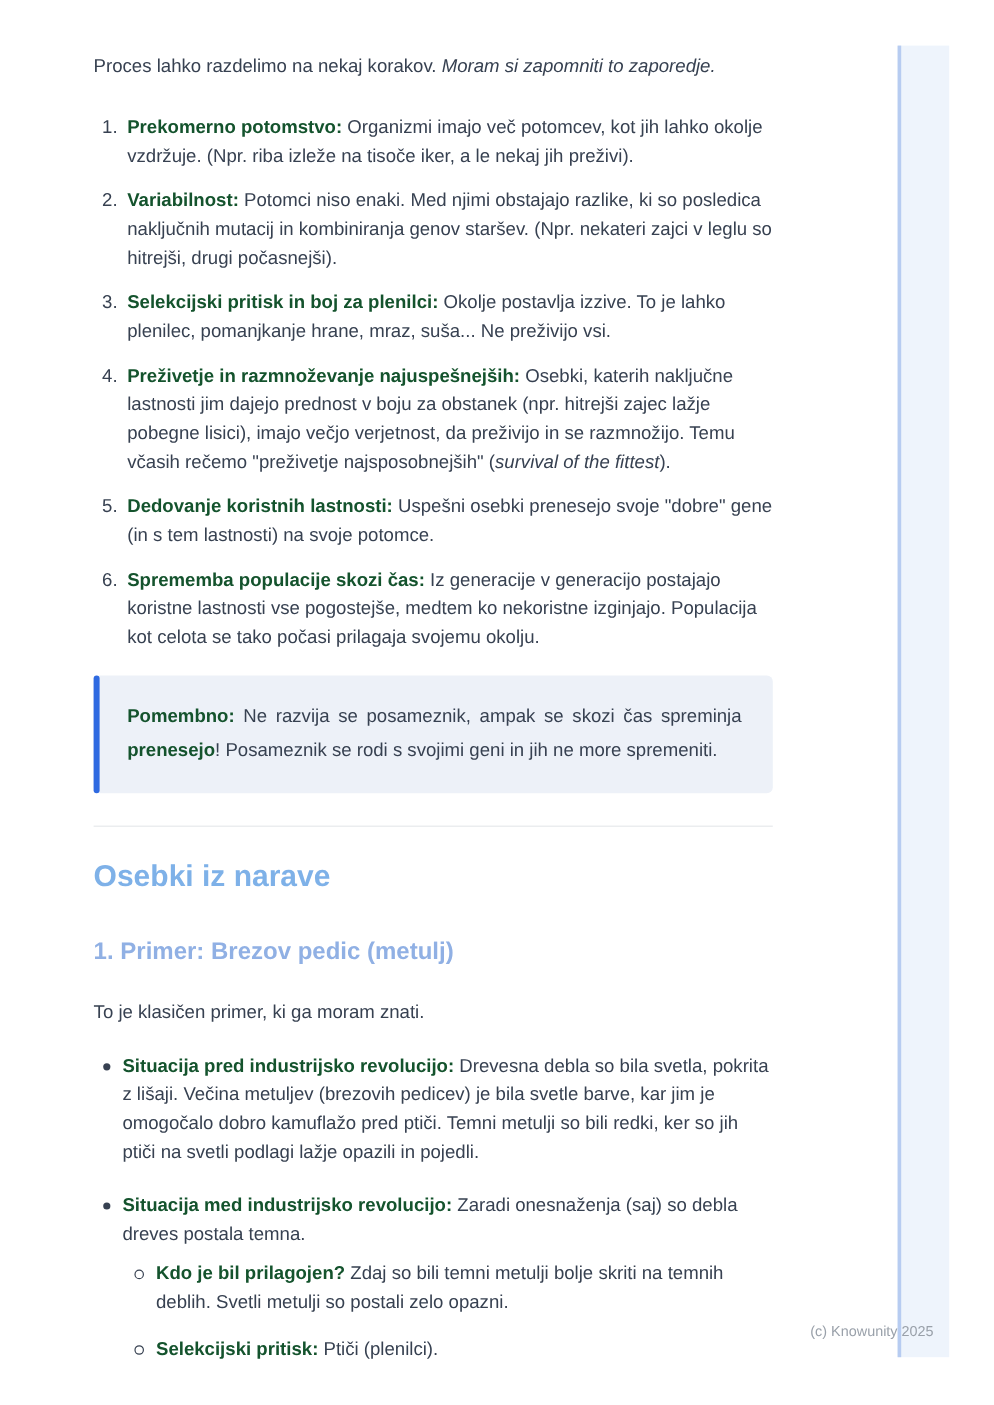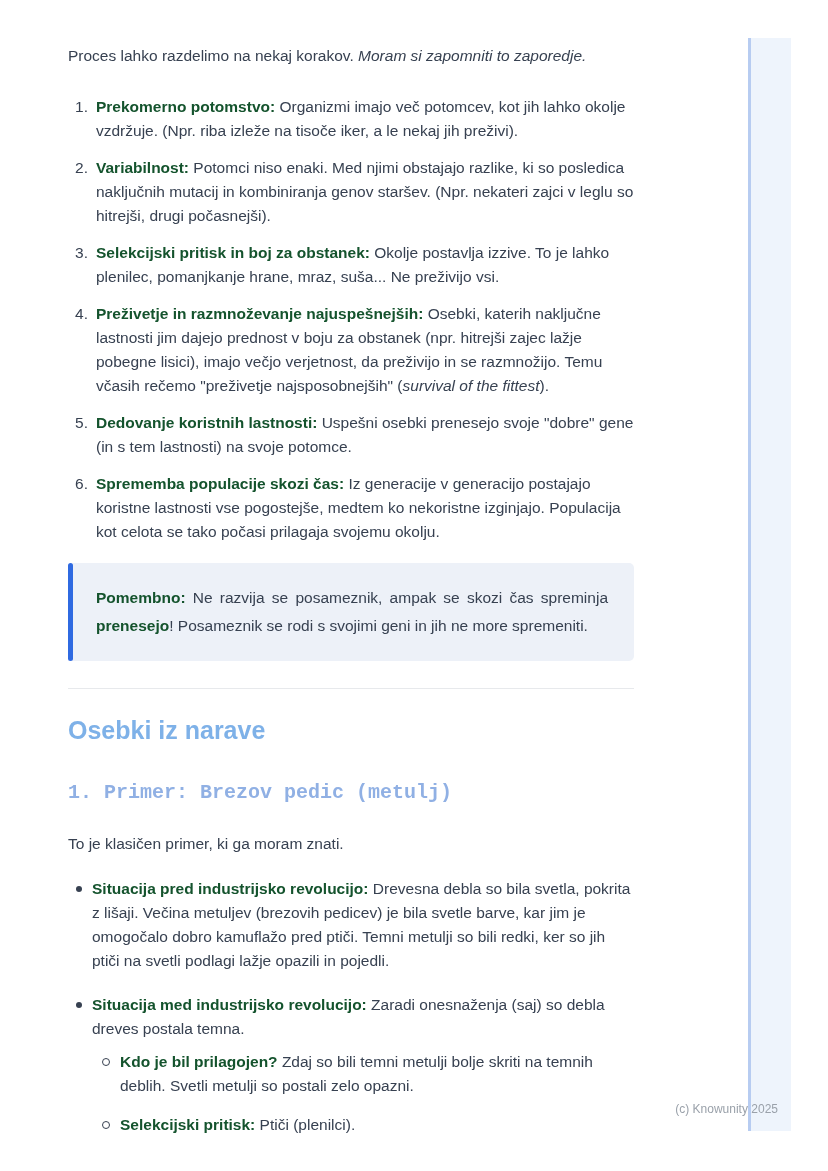--- a/index.html
+++ b/index.html
@@ -2,21 +2,21 @@
 <html><head>
 <meta charset="utf-8">
 <style>
   html,body { margin:0; padding:0; background:#ffffff; }
   body { font-family:"Liberation Sans","DejaVu Sans",sans-serif; }
   .page {
     position:relative; width:828px; height:1171px; background:#ffffff;
     overflow:hidden; color:#374151;
   }
   .content {
-    position:absolute; left:68px; top:44px; width:566px;
+    position:absolute; left:78px; top:44px; width:566px;
     font-size:15.5px; line-height:24px; color:#374151;
   }
   b, strong, .bold { font-weight:bold; color:#14532d; }
   .italic { font-style:italic; }
 
   .intro { margin:0; }
 
   .steps { margin:27px 0 0 0; padding:0; list-style:none; }
   .step { position:relative; padding-left:28px; margin-bottom:13px; }
   .step-num { position:absolute; left:0; top:0; width:20px; text-align:right; color:#374151; }
@@ -27,21 +27,21 @@
     text-align:justify; line-height:28px;
   }
   .callout-bar {
     position:absolute; left:0; top:0; bottom:0; width:5px;
     background:#2f6ae1; border-radius:3px;
   }
 
   .divider { margin-top:27px; border:none; border-top:1px solid #e7e9ec; height:0; }
 
   .h1 { margin:26px 0 0 0; font-size:25px; line-height:30px; font-weight:bold; color:#7eb1e8; }
-  .h2 { margin:36px 0 0 0; font-size:20px; line-height:24px; font-weight:bold; color:#90b0e4;font-family:Liberation Mono, monospace; }
+  .h2 { margin:36px 0 0 0; font-size:20px; line-height:24px; font-weight:bold; color:#90b0e4; }
   .note { margin:27px 0 0 0; }
 
   .bullets { margin:21px 0 0 0; padding:0; list-style:none; }
   .bullet { position:relative; padding-left:24px; margin-bottom:20px; }
   .dot {
     position:absolute; left:8px; top:9px; width:6px; height:6px;
     border-radius:50%; background:#374151;
   }
   .subs { margin:9px 0 0 0; padding:0; list-style:none; }
   .sub { position:relative; padding-left:28px; margin-bottom:15px; }
@@ -69,21 +69,21 @@
     <p class="intro"><span>Proces lahko razdelimo na nekaj korakov. </span><span class="italic">Moram si zapomniti to zaporedje.</span></p>
 
     <ol class="steps">
       <li class="step">
         <span class="step-num">1.</span><span class="bold">Prekomerno potomstvo:</span><span> Organizmi imajo več potomcev, kot jih lahko okolje vzdržuje. (Npr. riba izleže na tisoče iker, a le nekaj jih preživi).</span><span class="italic"></span><span></span>
       </li>
       <li class="step">
         <span class="step-num">2.</span><span class="bold">Variabilnost:</span><span> Potomci niso enaki. Med njimi obstajajo razlike, ki so posledica naključnih mutacij in kombiniranja genov staršev. (Npr. nekateri zajci v leglu so hitrejši, drugi počasnejši).</span><span class="italic"></span><span></span>
       </li>
       <li class="step">
-        <span class="step-num">3.</span><span class="bold">Selekcijski pritisk in boj za obstanek:</span><span> Okolje postavlja izzive. To je lahko plenilec, pomanjkanje hrane, mraz, suša... Ne preživijo vsi.</span><span class="italic"></span><span></span>
+        <span class="step-num">3.</span><span class="bold">Selekcijski pritisk in boj za plenilci:</span><span> Okolje postavlja izzive. To je lahko plenilec, pomanjkanje hrane, mraz, suša... Ne preživijo vsi.</span><span class="italic"></span><span></span>
       </li>
       <li class="step">
         <span class="step-num">4.</span><span class="bold">Preživetje in razmnoževanje najuspešnejših:</span><span> Osebki, katerih naključne lastnosti jim dajejo prednost v boju za obstanek (npr. hitrejši zajec lažje pobegne lisici), imajo večjo verjetnost, da preživijo in se razmnožijo. Temu včasih rečemo "preživetje najsposobnejših" (</span><span class="italic">survival of the fittest</span><span>).</span>
       </li>
       <li class="step">
         <span class="step-num">5.</span><span class="bold">Dedovanje koristnih lastnosti:</span><span> Uspešni osebki prenesejo svoje "dobre" gene (in s tem lastnosti) na svoje potomce.</span><span class="italic"></span><span></span>
       </li>
       <li class="step">
         <span class="step-num">6.</span><span class="bold">Sprememba populacije skozi čas:</span><span> Iz generacije v generacijo postajajo koristne lastnosti vse pogostejše, medtem ko nekoristne izginjajo. Populacija kot celota se tako počasi prilagaja svojemu okolju.</span><span class="italic"></span><span></span>
       </li>

